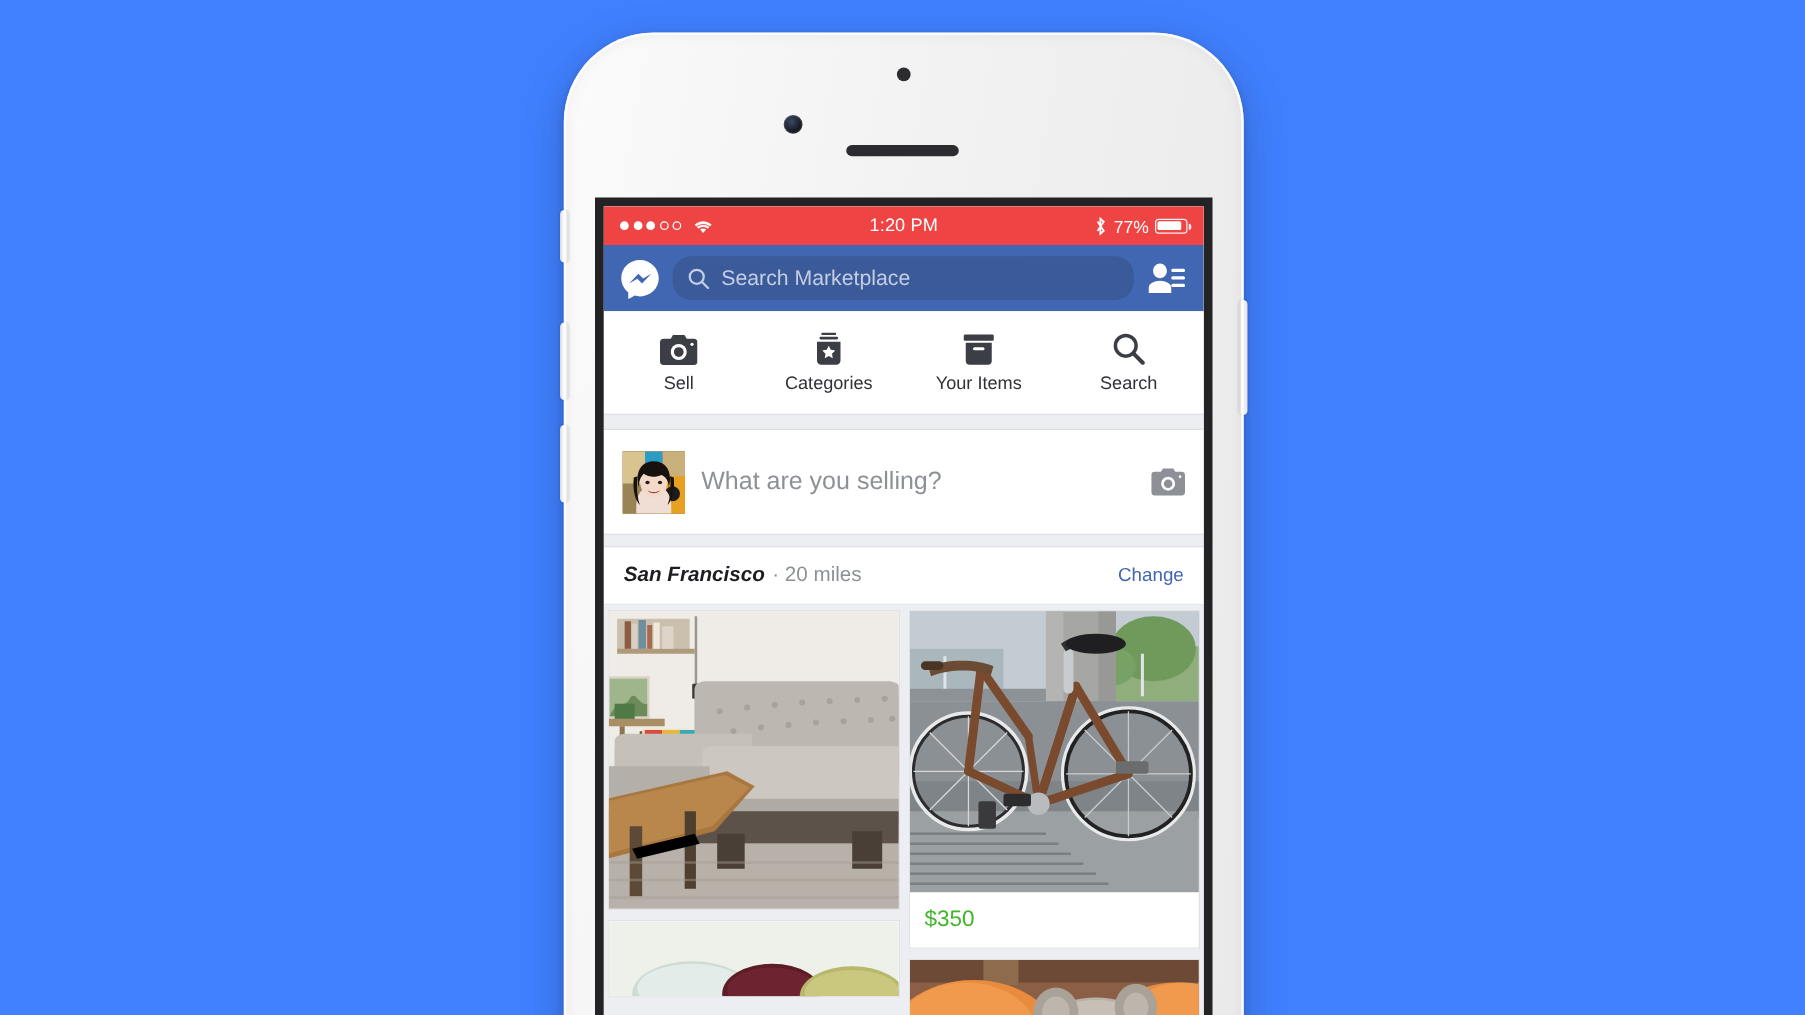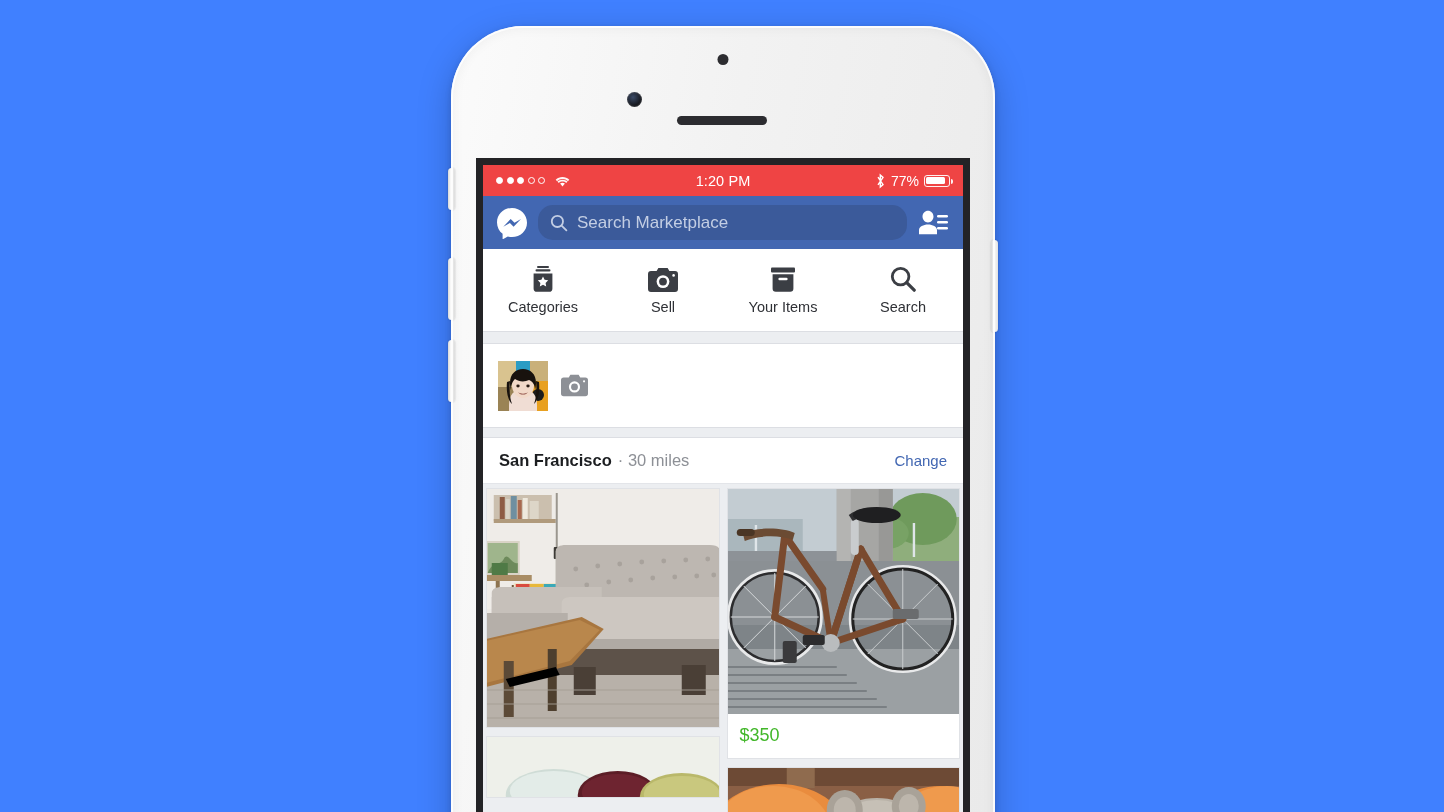--- a/index.html
+++ b/index.html
@@ -121,21 +121,21 @@
   #composer-placeholder{ flex:1; color:#8d9096; font-size:20px; }
   #composer-camera-icon{ width:27px;height:23px;flex:none; }
 
   #composer-gap{ height:10px; background:#eceef1; border-bottom:1px solid #dcdee3; }
 
   
   #location-bar{
     height:46px; background:#fff; display:flex; align-items:center;
     padding:0 16px; border-bottom:1px solid #e3e5e9;
   }
-  #location-city{ font-size:16.5px; font-weight:bold; color:#1c1e21; }
+  #location-city{ font-size:16.5px; font-weight:bold; color:#1c1e21;font-style:italic; }
   #location-radius{ font-size:16.5px; color:#8d9096; margin-left:6px; }
   #change-location-link{ margin-left:auto; font-size:15px; color:#4267b2; }
 
   
   #feed{ background:#eceef1; padding:4px 3px 0; display:flex; gap:7px; }
   .feed-col{ flex:1; display:flex; flex-direction:column; gap:8px; }
   .listing-card{ background:#fff; border:1px solid #e0e2e6; }
   .listing-photo{ width:100%; display:block; position:relative; overflow:hidden; }
   .listing-price{ font-size:18px; color:#42b72a; padding:11px 12px 12px; }
 </style>
@@ -197,40 +197,40 @@
         <rect x="20" y="7" width="11" height="2.5" rx="1.2" fill="#fff"></rect>
         <rect x="20" y="13" width="11" height="2.5" rx="1.2" fill="#fff"></rect>
         <rect x="20" y="19" width="11" height="2.5" rx="1.2" fill="#fff"></rect>
       </svg>
     </div>
 
     <div id="nav-tabs">
 
       <div class="nav-tab">
         <span class="nav-icon">
+          <svg width="30" height="24" viewBox="0 0 30 24">
+            <path fill="#3b3e44" d="M10.4 0h9.2l1.8 3H27a3 3 0 0 1 3 3v15a3 3 0 0 1-3 3H3a3 3 0 0 1-3-3V6a3 3 0 0 1 3-3h5.6L10.4 0z"></path>
+            <circle cx="15" cy="13.6" r="6.4" fill="#fff"></circle>
+            <circle cx="15" cy="13.6" r="3.9" fill="#3b3e44"></circle>
+            <circle cx="25.6" cy="7.4" r="1.3" fill="#fff"></circle>
+          </svg>
+        </span>
+        <span class="nav-label">Sell</span>
+      </div>
+
+      <div class="nav-tab">
+        <span class="nav-icon">
           <svg width="26" height="26" viewBox="0 0 26 26">
             <rect x="7" y="0" width="12" height="2" rx="1" fill="#3b3e44"></rect>
             <rect x="5.5" y="3.3" width="15" height="2.2" rx="1.1" fill="#3b3e44"></rect>
             <path fill="#3b3e44" d="M3.6 7.4h18.8v15a3.4 3.4 0 0 1-3.4 3.4H7a3.4 3.4 0 0 1-3.4-3.4v-15z"></path>
             <path fill="#fff" d="m13 10.5 1.6 3.3 3.6.5-2.6 2.6.6 3.6-3.2-1.7-3.2 1.7.6-3.6-2.6-2.6 3.6-.5z"></path>
           </svg>
         </span>
         <span class="nav-label">Categories</span>
-      </div>
-
-      <div class="nav-tab">
-        <span class="nav-icon">
-          <svg width="30" height="24" viewBox="0 0 30 24">
-            <path fill="#3b3e44" d="M10.4 0h9.2l1.8 3H27a3 3 0 0 1 3 3v15a3 3 0 0 1-3 3H3a3 3 0 0 1-3-3V6a3 3 0 0 1 3-3h5.6L10.4 0z"></path>
-            <circle cx="15" cy="13.6" r="6.4" fill="#fff"></circle>
-            <circle cx="15" cy="13.6" r="3.9" fill="#3b3e44"></circle>
-            <circle cx="25.6" cy="7.4" r="1.3" fill="#fff"></circle>
-          </svg>
-        </span>
-        <span class="nav-label">Sell</span>
       </div>
 
       <div class="nav-tab">
         <span class="nav-icon">
           <svg width="26" height="25" viewBox="0 0 26 25">
             <rect x="1" y="0.5" width="24" height="5" rx="1" fill="#3b3e44"></rect>
             <path fill="#3b3e44" d="M2.6 7.2h20.8v14.3a3.2 3.2 0 0 1-3.2 3.2H5.8a3.2 3.2 0 0 1-3.2-3.2V7.2z"></path>
             <rect x="8.4" y="10.8" width="9.2" height="2.4" rx="1.2" fill="#fff"></rect>
           </svg>
         </span>
@@ -262,33 +262,34 @@
           <rect x="0" y="26" width="16" height="24" fill="#9a8355"></rect>
           <path d="M11 44c0-9 4-16 14-16s14 7 14 16v6H11z" fill="#f0ddd4"></path>
           <ellipse cx="25" cy="24" rx="11" ry="13" fill="#f2d9c8"></ellipse>
           <path d="M12 22c0-9 5.5-14 13-14s13 5 13 14c0 4-1 7-1 7 0-6-3-9-6-10-4 2-10 2-14-1-2 2-4 5-4 11 0 0-1-3-1-7z" fill="#18120e"></path>
           <path d="M12 20c-1 10 0 18 2 23-4-4-6-12-5-22zM38 20c1 10 0 18-2 23 4-4 6-12 5-22z" fill="#18120e"></path>
           <ellipse cx="20" cy="25" rx="1.7" ry="1.4" fill="#2a1c14"></ellipse>
           <ellipse cx="30" cy="25" rx="1.7" ry="1.4" fill="#2a1c14"></ellipse>
           <path d="M20 31c2 2.2 8 2.2 10 0-1.5 3.4-8.5 3.4-10 0z" fill="#8c4b42"></path>
         </svg>
       </div>
+      <span id="composer-placeholder">What are you selling?</span>
       <svg id="composer-camera-icon" viewBox="0 0 30 24">
         <path fill="#8d9096" d="M10.4 0h9.2l1.8 3H27a3 3 0 0 1 3 3v15a3 3 0 0 1-3 3H3a3 3 0 0 1-3-3V6a3 3 0 0 1 3-3h5.6L10.4 0z"></path>
         <circle cx="15" cy="13.6" r="6.2" fill="#fff"></circle>
         <circle cx="15" cy="13.6" r="3.8" fill="#8d9096"></circle>
         <circle cx="25.6" cy="7.4" r="1.2" fill="#fff"></circle>
       </svg>
     </div>
 
     <div id="composer-gap"></div>
 
     <div id="location-bar">
       <span id="location-city">San Francisco</span>
-      <span id="location-radius">· 30 miles</span>
+      <span id="location-radius">· 20 miles</span>
       <span id="change-location-link">Change</span>
     </div>
 
     <div id="feed">
 
       <div class="feed-col">
         <div class="listing-card">
           <div class="listing-photo" style="height:238px">
             <svg width="100%" height="238" viewBox="0 0 234 238" preserveAspectRatio="xMidYMid slice">
               <rect width="234" height="238" fill="#ece9e4"></rect>

